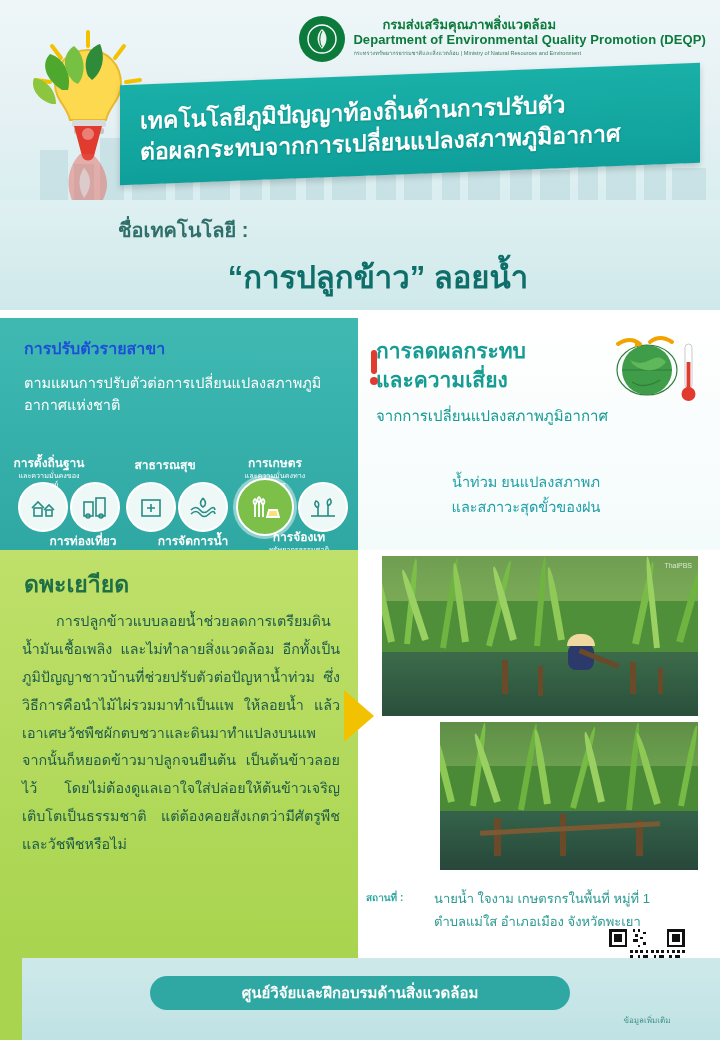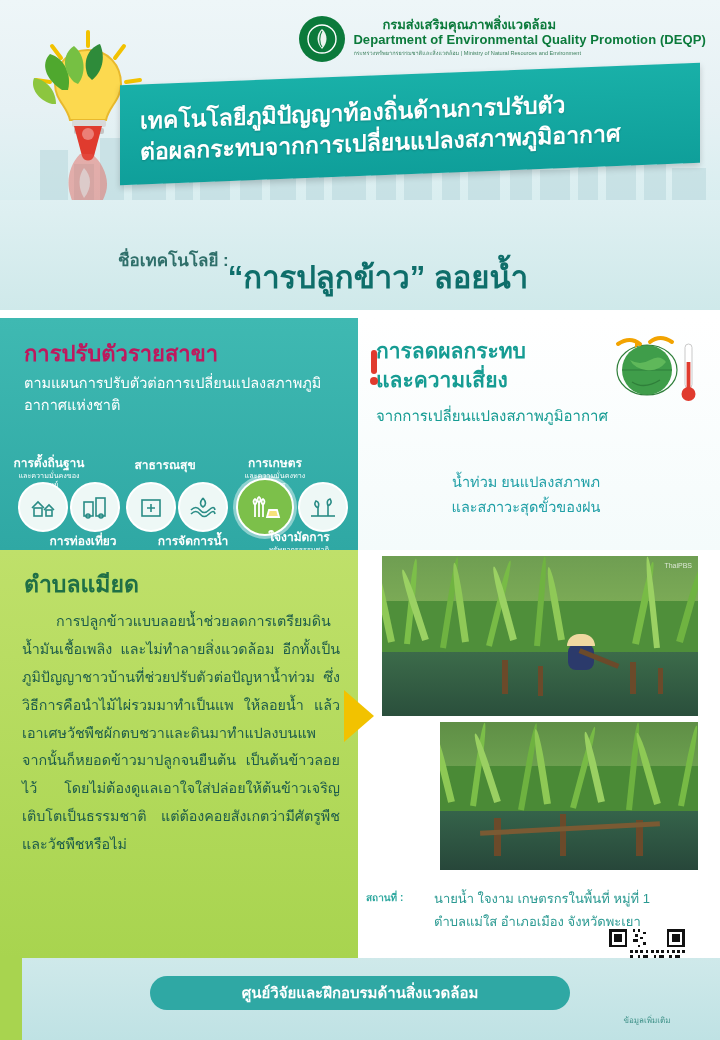--- a/index.html
+++ b/index.html
@@ -55,37 +55,37 @@
   .bulbpin{position:absolute;left:22px;top:30px;width:140px;height:180px;}
   .rays{position:absolute;left:0;top:0;}
   .pin-th{position:absolute;left:18px;top:120px;opacity:.5;}
 
   
   .namestrip{
     position:absolute;left:0;top:200px;width:720px;height:110px;
     background:linear-gradient(180deg,#dff0f2 0%,#cfe9ea 100%);
   }
   .tech-label{
-    position:absolute;left:118px;top:214px;font-size:17px;color:#2f6f6a;font-weight:bold;margin-top:32px;
+    position:absolute;left:118px;top:214px;font-size:20px;color:#2f6f6a;font-weight:bold;
   }
   .tech-name{
     position:absolute;left:0;top:252px;width:720px;text-align:center;
     font-size:31px;font-weight:bold;color:#0e6e6a;margin-left:18px;
   }
 
   
   .panel-left{
     position:absolute;left:0;top:318px;width:358px;height:232px;
     background:linear-gradient(180deg,#3fb9b2 0%,#2fa8a4 100%);
   }
   .panel-right{
     position:absolute;left:358px;top:318px;width:362px;height:232px;
     background:linear-gradient(180deg,#ffffff 0%,#f4fbfb 100%);
   }
-  .pl-h1{position:absolute;left:24px;top:336px;font-size:22px;font-weight:bold;color:#be185d;}
+  .pl-h1{position:absolute;left:24px;top:336px;font-size:16px;font-weight:bold;color:#1d4ed8;}
   .pl-sub{position:absolute;left:24px;top:372px;width:320px;font-size:14.5px;color:#ffffff;line-height:1.55;}
 
   .icon-row{position:absolute;left:10px;top:456px;width:340px;height:92px;}
   .ic{position:absolute;width:46px;height:46px;border-radius:50%;background:#eef8f6;border:2px solid #ffffff;display:flex;align-items:center;justify-content:center;}
   .ic.hl{background:#7cc04a;border-color:#ffffff;box-shadow:0 0 0 3px rgba(255,255,255,.45);}
   .ic-cap{position:absolute;font-size:7.2px;color:#ffffff;text-align:center;line-height:1.25;width:74px;}
   .ic-cap b{font-size:12px;}
 
   .pr-h1{position:absolute;left:376px;top:336px;font-size:21px;font-weight:bold;color:#169c93;line-height:1.4;}
   .pr-sub{position:absolute;left:376px;top:404px;font-size:15px;color:#169c93;}
@@ -303,21 +303,21 @@
         </svg>
     </div>
 
     <div class="ic-cap" style="left:36px;top:78px;">
       <b>การท่องเที่ยว</b>
     </div>
     <div class="ic-cap" style="left:146px;top:78px;">
       <b>การจัดการน้ำ</b>
     </div>
     <div class="ic-cap" style="left:252px;top:74px;">
-      <b>ใจงามัดการ</b><br>
+      <b>การจัองเท</b><br>
       <span>ทรัพยากรธรรมชาติ</span>
     </div>
   </div>
 
   <div class="panel-right"></div>
   <div class="pr-h1">
     <div>การลดผลกระทบ</div>
     <div>และความเสี่ยง</div>
   </div>
   <div class="pr-sub">จากการเปลี่ยนแปลงสภาพภูมิอากาศ</div>
@@ -338,21 +338,21 @@
     <rect x="7" y="6" width="7" height="44" rx="3.5" fill="#ffffff" stroke="#c9c9c9"></rect>
     <circle cx="10.5" cy="56" r="7" fill="#e03b2e"></circle>
     <rect x="8.6" y="24" width="3.8" height="28" fill="#e03b2e"></rect>
   </svg>
   <svg style="position:absolute;left:366px;top:348px;" width="16" height="40" viewBox="0 0 16 40">
     <rect x="5" y="2" width="6" height="24" rx="3" fill="#e03b2e"></rect>
     <circle cx="8" cy="33" r="4" fill="#e03b2e"></circle>
   </svg>
 
   <div class="detail-panel"></div>
-  <div class="detail-h">ตำบลแมียด</div>
+  <div class="detail-h">ดพะเยาียด</div>
   <div class="detail-body">การปลูกข้าวแบบลอยน้ำช่วยลดการเตรียมดิน น้ำมันเชื้อเพลิง และไม่ทำลายสิ่งแวดล้อม อีกทั้งเป็นภูมิปัญญาชาวบ้านที่ช่วยปรับตัวต่อปัญหาน้ำท่วม ซึ่งวิธีการคือนำไม้ไผ่รวมมาทำเป็นแพ ให้ลอยน้ำ แล้วเอาเศษวัชพืชผักตบชวาและดินมาทำแปลงบนแพจากนั้นก็หยอดข้าวมาปลูกจนยืนต้น เป็นต้นข้าวลอยไว้ โดยไม่ต้องดูแลเอาใจใส่ปล่อยให้ต้นข้าวเจริญเติบโตเป็นธรรมชาติ แต่ต้องคอยสังเกตว่ามีศัตรูพืชและวัชพืชหรือไม่</div>
   <div class="arrow"></div>
 
   <div class="photo photo1">
     <div class="ph-sky" style="background:linear-gradient(180deg,#6f9e52 0%,#7fae57 100%);"></div>
     <div style="position:absolute;left:0;top:28%;width:100%;height:34%;background:#4f8f3a;"></div>
     <div class="ph-water" style="background:linear-gradient(180deg,#3c6b4a 0%,#2a4f3c 100%);"></div>
 
     <div class="blade" style="left:6px;top:8px;width:7px;height:78px;transform:rotate(-12deg);background:#8fc957;"></div>
     <div class="blade" style="left:22px;top:2px;width:6px;height:86px;transform:rotate(6deg);background:#7cbf49;"></div>

